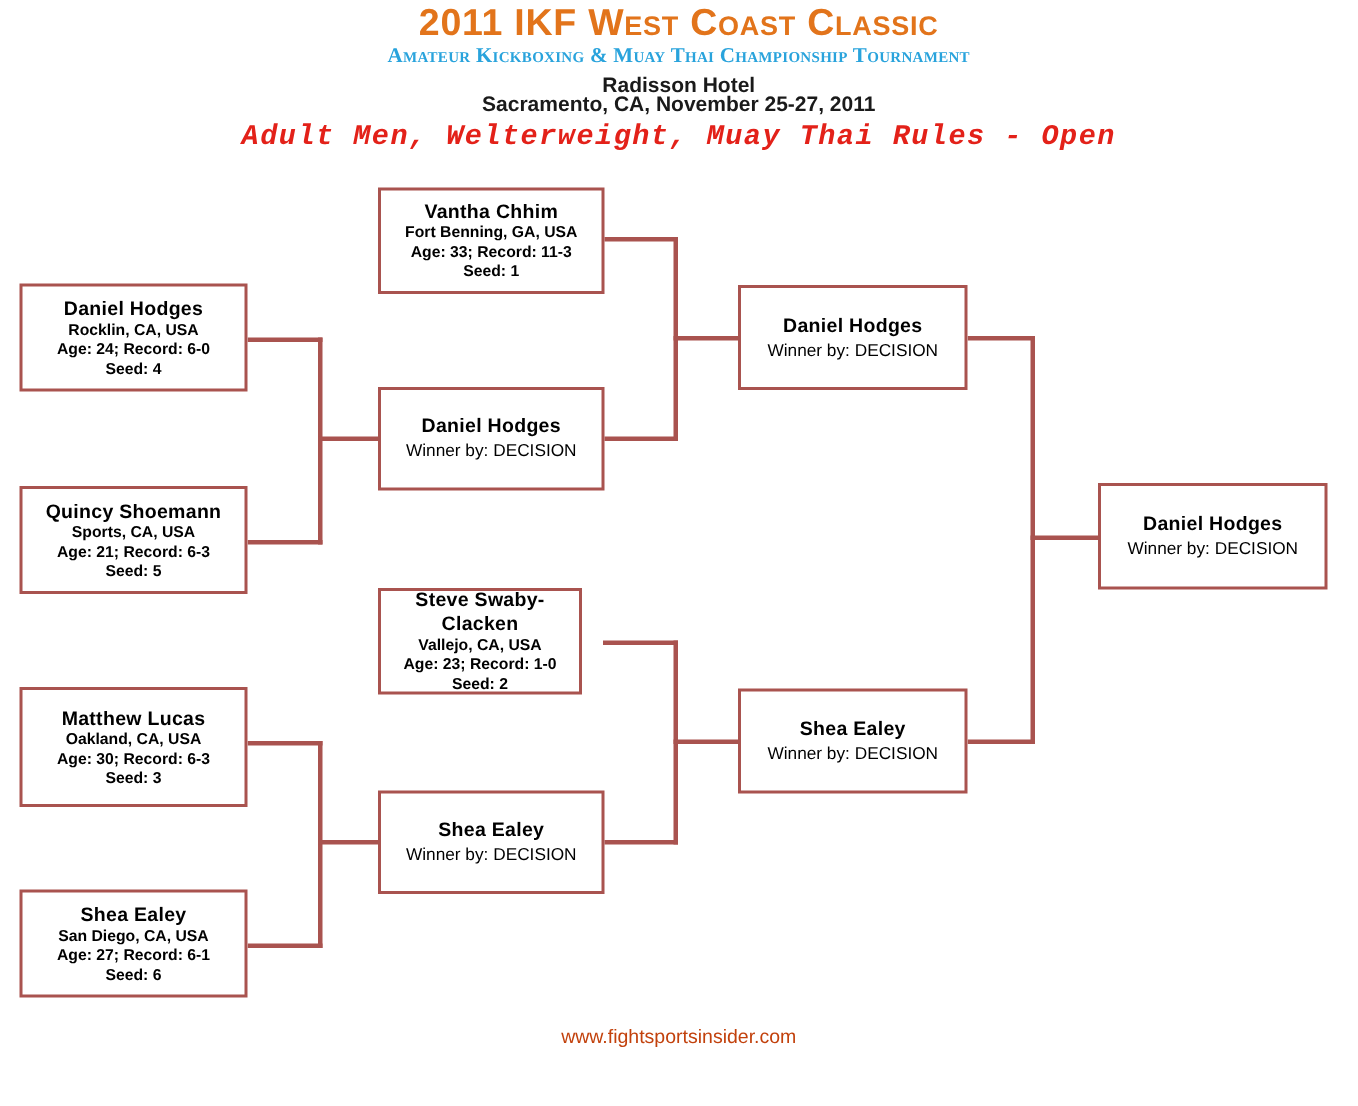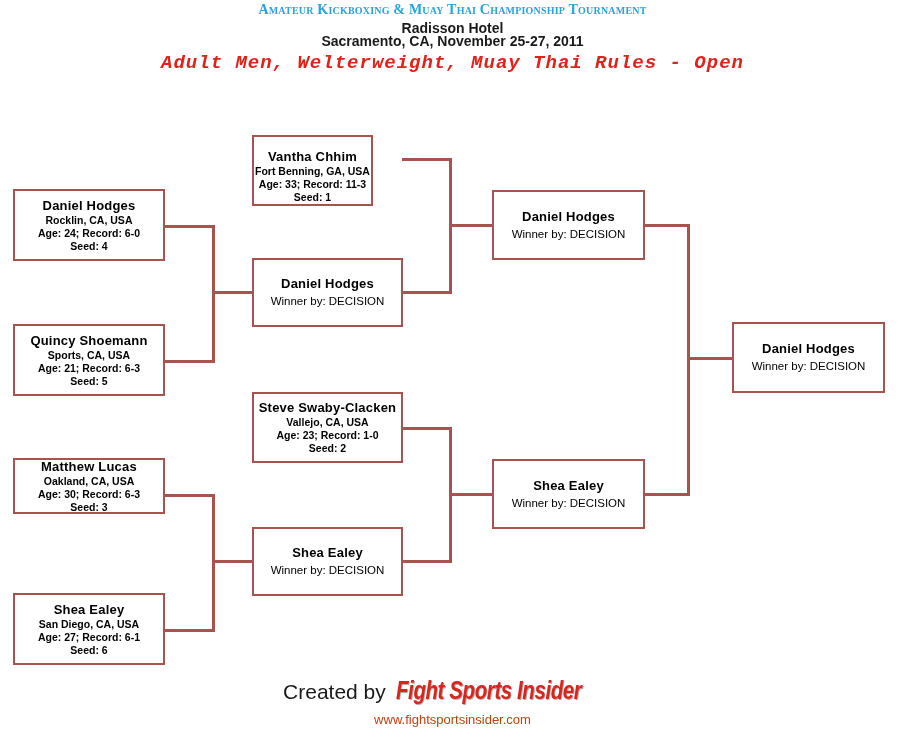--- a/index.html
+++ b/index.html
@@ -156,20 +156,21 @@
     font-family: "Liberation Sans", sans-serif;
     font-size: 13px;
     color: #c2410c;
     margin-top: 7px;
   }
 </style>
 </head>
 <body>
 
 <div id="header">
+  <div id="title-main">2011 IKF West Coast Classic</div>
   <div id="title-sub">Amateur Kickboxing &amp; Muay Thai Championship Tournament</div>
   <div class="venue-line" id="venue-1">Radisson Hotel</div>
   <div class="venue-line" id="venue-2">Sacramento, CA, November 25-27, 2011</div>
   <div id="division-line">Adult Men, Welterweight, Muay Thai Rules - Open</div>
 </div>
 
 <div id="bracket">
 
   <div class="hline" style="left:165px; top:225px; width:50px;"></div>
   <div class="hline" style="left:165px; top:360px; width:50px;"></div>
@@ -203,47 +204,47 @@
     <div class="detail">Seed: 4</div>
   </div>
 
   <div class="node" style="left:13px; top:324px; width:152px; height:72px;">
     <div class="fighter-name">Quincy  Shoemann</div>
     <div class="detail">Sports, CA, USA</div>
     <div class="detail">Age: 21; Record: 6-3</div>
     <div class="detail">Seed: 5</div>
   </div>
 
-  <div class="node" style="left:13px; top:458px; width:152px; height:56px;">
+  <div class="node" style="left:13px; top:458px; width:152px; height:80px;">
     <div class="fighter-name">Matthew  Lucas</div>
     <div class="detail">Oakland, CA, USA</div>
     <div class="detail">Age: 30; Record: 6-3</div>
     <div class="detail">Seed: 3</div>
   </div>
 
   <div class="node" style="left:13px; top:593px; width:152px; height:72px;">
     <div class="fighter-name">Shea  Ealey</div>
     <div class="detail">San Diego, CA, USA</div>
     <div class="detail">Age: 27; Record: 6-1</div>
     <div class="detail">Seed: 6</div>
   </div>
 
-  <div class="node" style="left:252px; top:135px; width:121px; height:71px;justify-content:flex-end;">
+  <div class="node" style="left:252px; top:125px; width:151px; height:71px;">
     <div class="fighter-name">Vantha  Chhim</div>
     <div class="detail">Fort Benning, GA, USA</div>
     <div class="detail">Age: 33; Record: 11-3</div>
     <div class="detail">Seed: 1</div>
   </div>
 
   <div class="node" style="left:252px; top:258px; width:151px; height:69px;">
     <div class="fighter-name">Daniel  Hodges</div>
     <div class="result">Winner by: DECISION</div>
   </div>
 
-  <div class="node" style="left:252px; top:392px; width:151px; height:71px;">
+  <div class="node" style="left:252px; top:392px; width:136px; height:71px;">
     <div class="fighter-name">Steve  Swaby-Clacken</div>
     <div class="detail">Vallejo, CA, USA</div>
     <div class="detail">Age: 23; Record: 1-0</div>
     <div class="detail">Seed: 2</div>
   </div>
 
   <div class="node" style="left:252px; top:527px; width:151px; height:69px;">
     <div class="fighter-name">Shea  Ealey</div>
     <div class="result">Winner by: DECISION</div>
   </div>
@@ -259,18 +260,14 @@
   </div>
 
   <div class="node" style="left:732px; top:322px; width:153px; height:71px;">
     <div class="fighter-name">Daniel  Hodges</div>
     <div class="result">Winner by: DECISION</div>
   </div>
 
 </div>
 
 <div id="footer">
-  <div id="credit-row">
-    <span id="credit-text">Created by</span>
-    <span id="brand-logo">Fight Sports Insider</span>
-  </div>
   <div id="website">www.fightsportsinsider.com</div>
 </div>
 
 </body></html>

